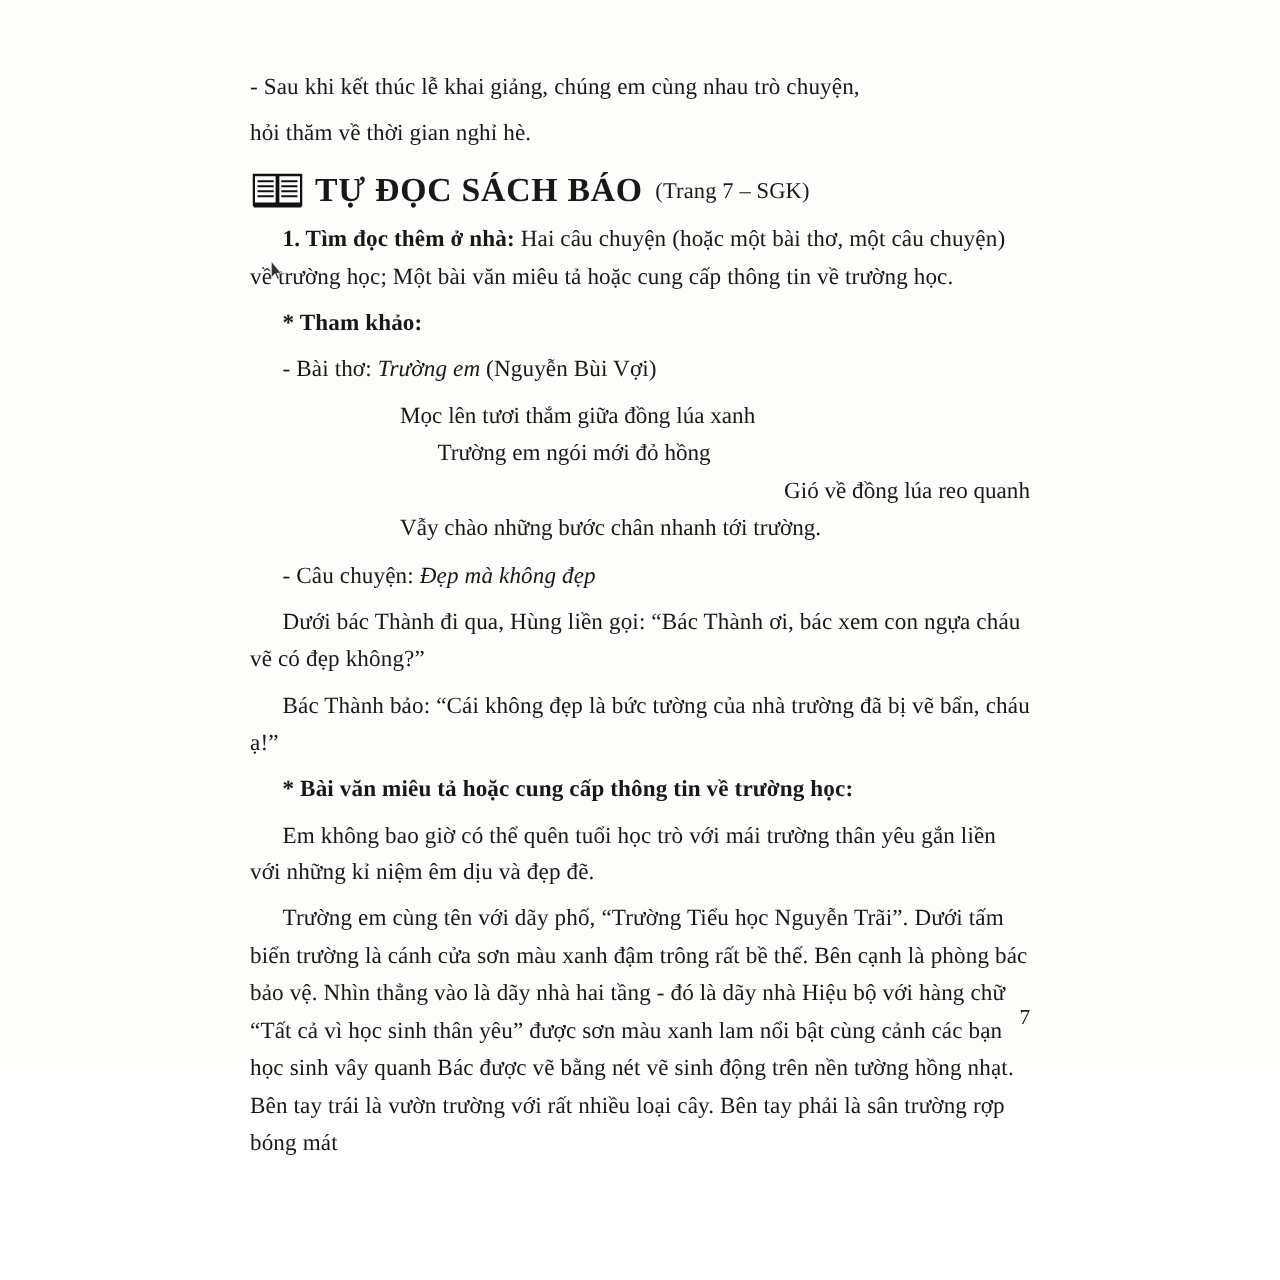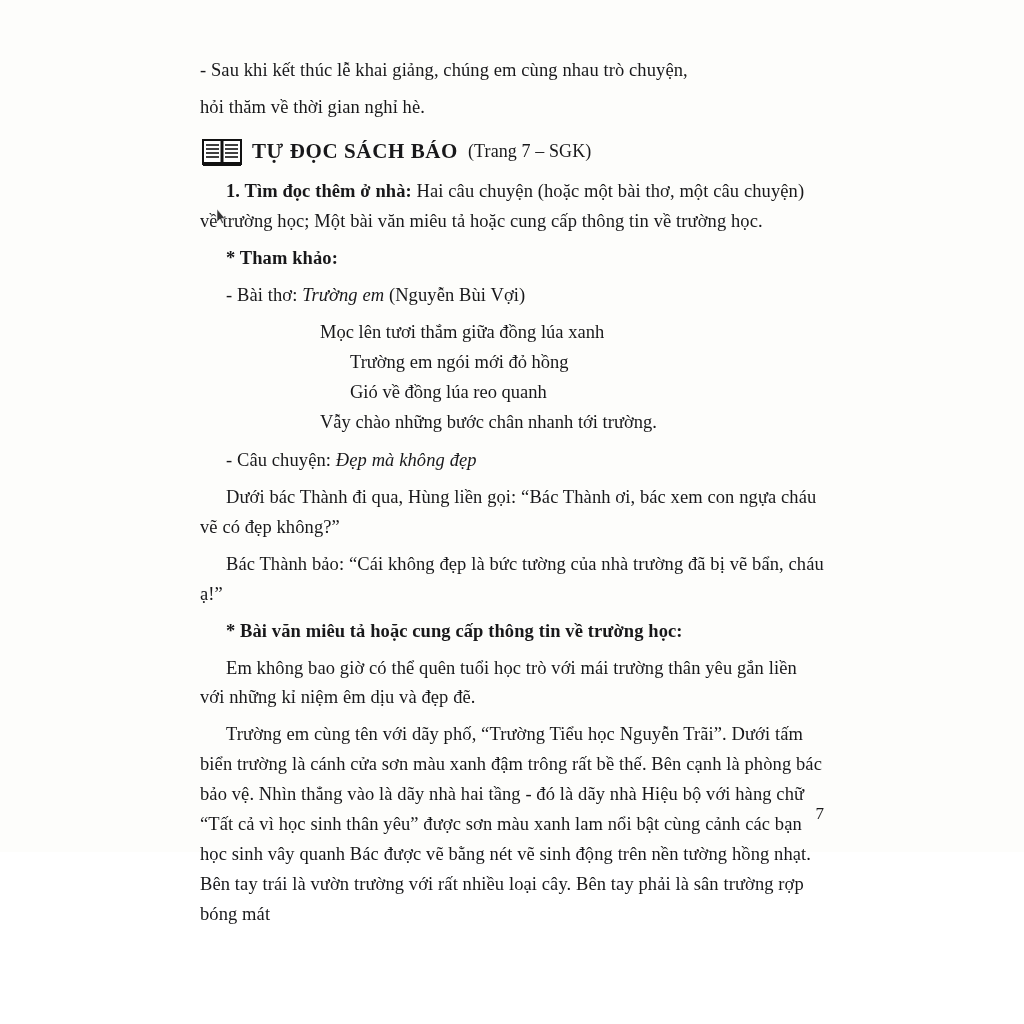--- a/index.html
+++ b/index.html
@@ -45,38 +45,38 @@
     margin: 14px 0 10px 0;
     padding-left: 2px;
   }
   .book-icon {
     flex: 0 0 auto;
     width: 40px;
     height: 30px;
     display: block;
   }
   .section-title {
-    font-size: 21px;
+    font-size: 27px;
     font-weight: bold;
     letter-spacing: 0.6px;
     text-align: center;
   }
   .section-sub {
     font-size: 18px;
     letter-spacing: 0.1px;
   }
 
   .verse {
     margin: 0;
     font-size: 18.5px;
     line-height: 1.62;
     padding-left: 150px;
   }
   .verse.v2 { padding-left: 120px; }
-  .verse.v3 { padding-left: 150px; }
+  .verse.v3 { padding-left: 150px; text-align: right; }
   .verse.v4 { padding-left: 120px; }
 
   .page-number {
     position: absolute;
     right: 200px;
     bottom: 28px;
     font-size: 17px;
   }
   .cursor {
     position: absolute;

